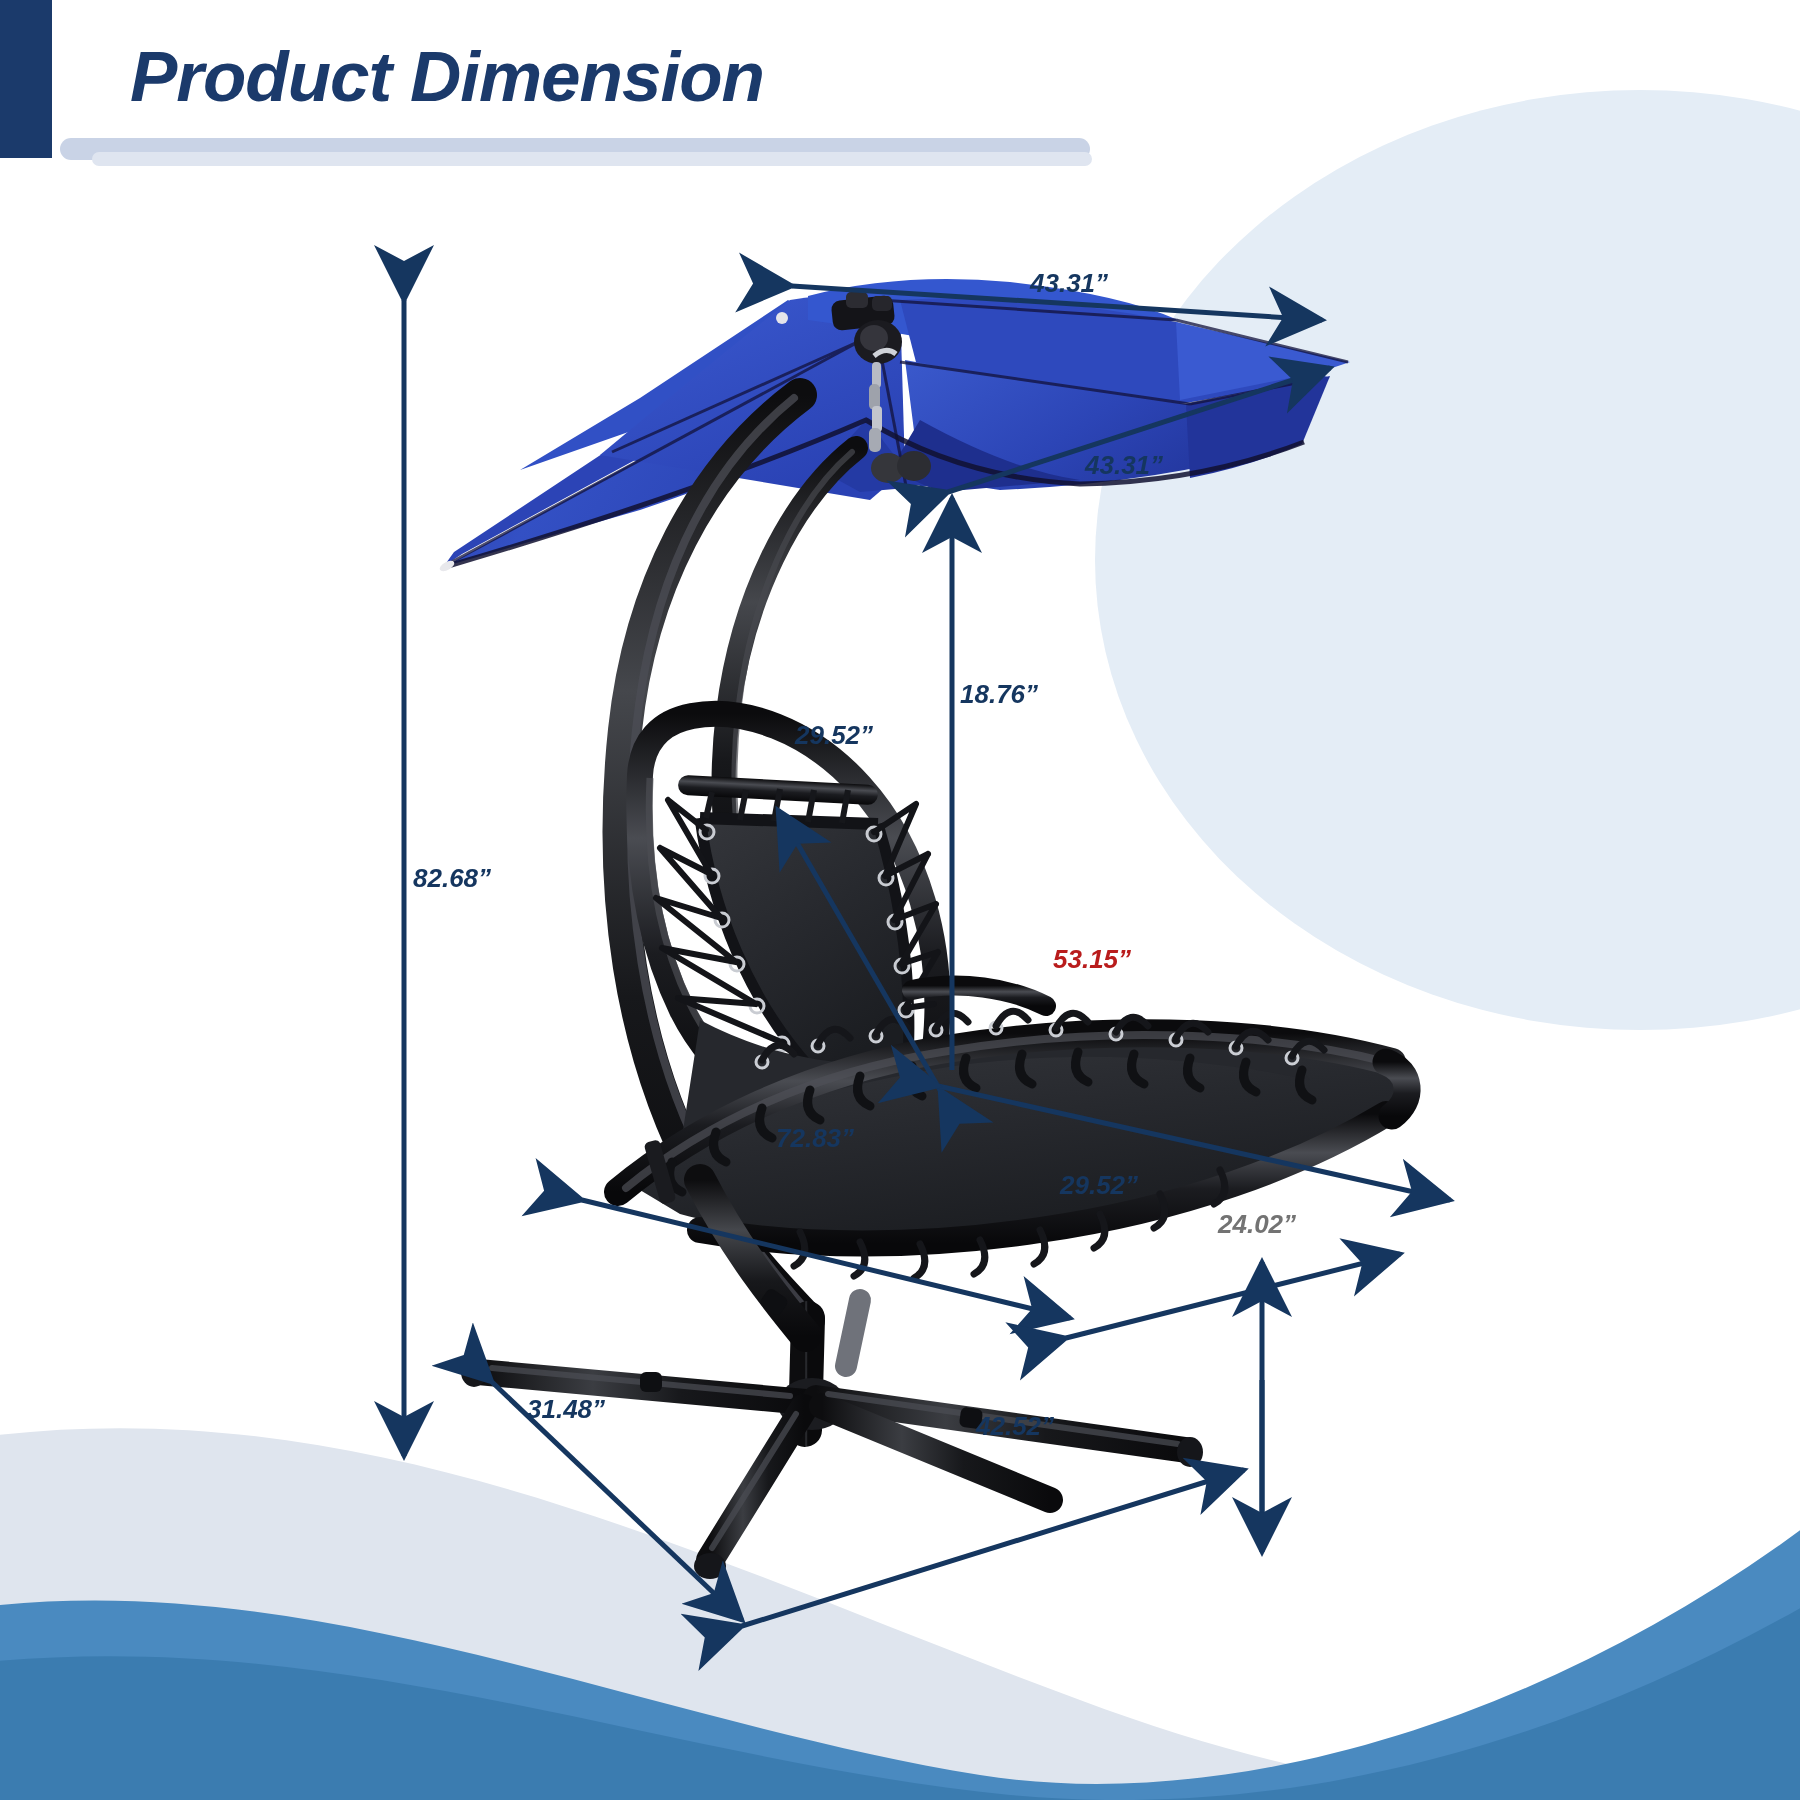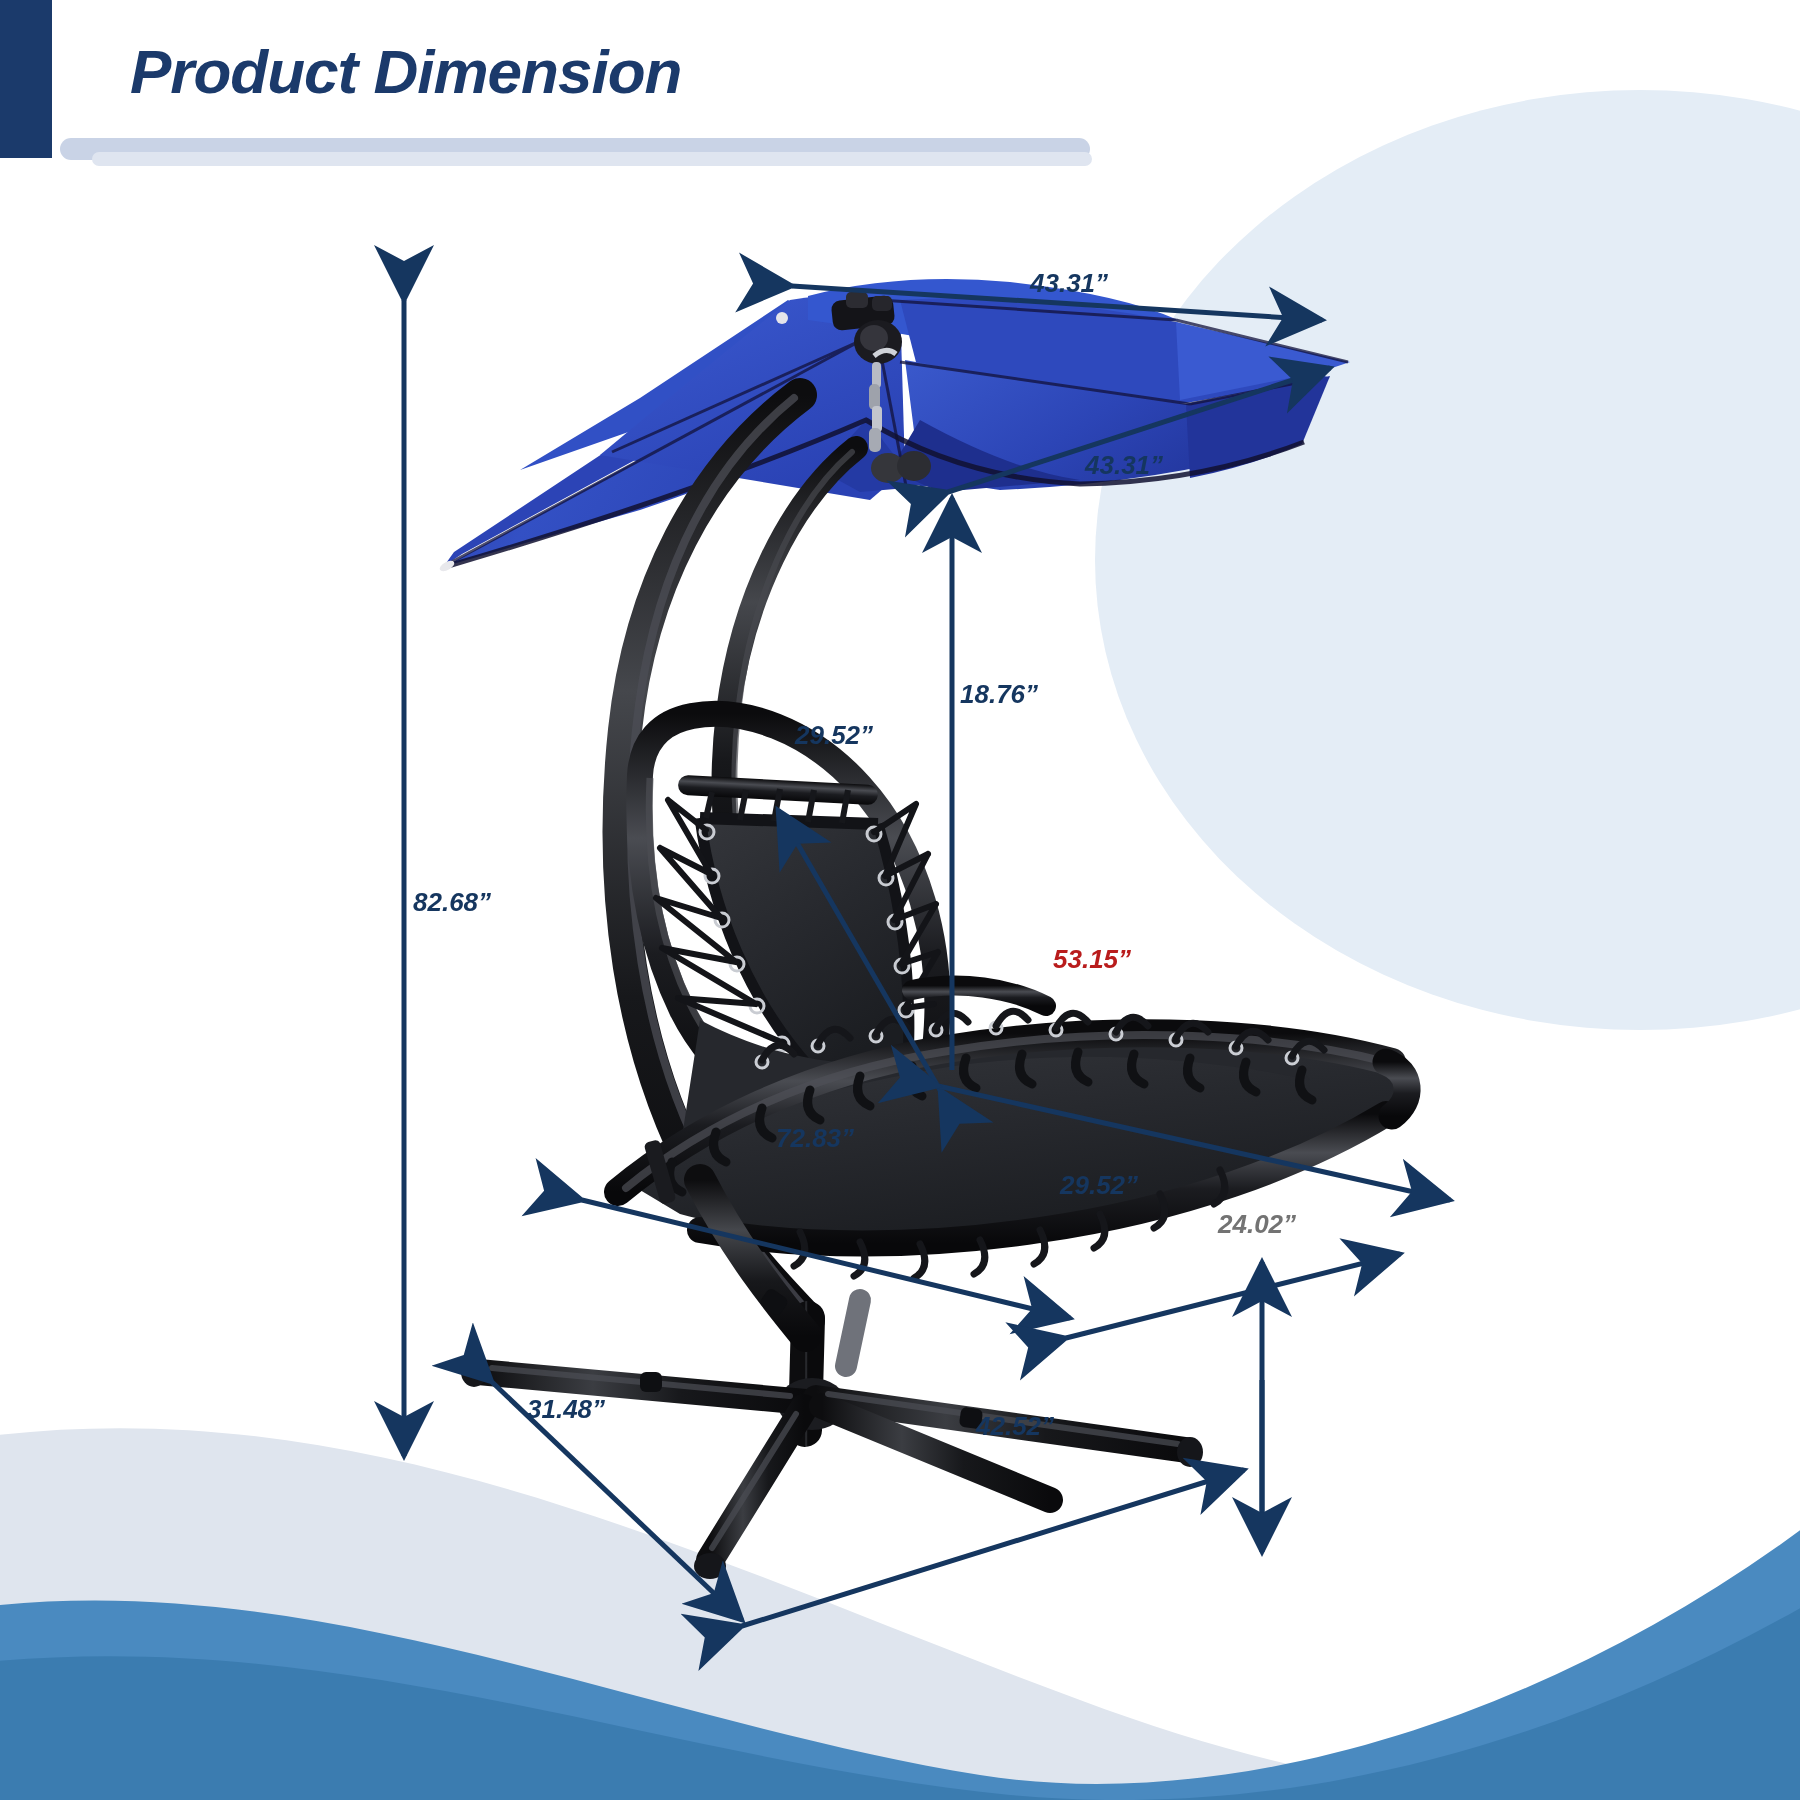--- a/index.html
+++ b/index.html
@@ -16,21 +16,21 @@
   #art{z-index:2;}
   #dims{z-index:3;}
   #header{position:absolute;left:0;top:0;width:1800px;height:190px;z-index:4;}
   .hdr-bar{position:absolute;left:0;top:0;width:52px;height:158px;background:#1b3a6b;}
   .hdr-underline{position:absolute;left:60px;top:138px;width:1030px;height:22px;
      background:#c9d3e6;border-radius:11px;}
   .hdr-underline2{position:absolute;left:92px;top:152px;width:1000px;height:14px;
      background:#dfe5f0;border-radius:7px;}
   #title{
     position:absolute;left:130px;top:36px;
-    font-size:62px;font-weight:bold;font-style:italic;
+    font-size:71px;font-weight:bold;font-style:italic;
     color:#1b3a6b;letter-spacing:-1px;white-space:nowrap;
     font-family:"Liberation Sans", sans-serif;
   }
   .dim-label{
     position:absolute;
     font-size:26px;font-weight:bold;font-style:italic;
     color:#15365f;white-space:nowrap;
     font-family:"Liberation Sans", sans-serif;
   }
 </style>
@@ -362,21 +362,21 @@
     <div class="hdr-underline"></div>
     <div class="hdr-underline2"></div>
     <div id="title">Product Dimension</div>
   </div>
 
   <div id="labels" style="position:absolute;inset:0;z-index:5;">
       <div class="dim-label" style="left: 1030px; top: 268px; color: rgb(21, 54, 95);">43.31”</div>
       <div class="dim-label" style="left: 1085px; top: 450px; color: rgb(21, 54, 95);">43.31”</div>
       <div class="dim-label" style="left: 960px; top: 679px; color: rgb(21, 54, 95);">18.76”</div>
       <div class="dim-label" style="left: 795px; top: 720px; color: rgb(21, 54, 95);">29.52”</div>
-      <div class="dim-label" style="left: 413px; top: 863px; color: rgb(21, 54, 95); margin-top: 24px;">82.68”</div>
+      <div class="dim-label" style="left: 413px; top: 863px; color: rgb(21, 54, 95);">82.68”</div>
       <div class="dim-label" style="left: 1053px; top: 944px; color: #b91c1c;">53.15”</div>
       <div class="dim-label" style="left: 776px; top: 1123px; color: rgb(21, 54, 95);">72.83”</div>
       <div class="dim-label" style="left: 1060px; top: 1170px; color: rgb(21, 54, 95);">29.52”</div>
       <div class="dim-label" style="left: 1218px; top: 1209px; color: #737373;">24.02”</div>
       <div class="dim-label" style="left: 527px; top: 1394px; color: rgb(21, 54, 95);">31.48”</div>
       <div class="dim-label" style="left: 976px; top: 1411px; color: rgb(21, 54, 95);">42.52”</div>
     </div>
 
 </div>
 

